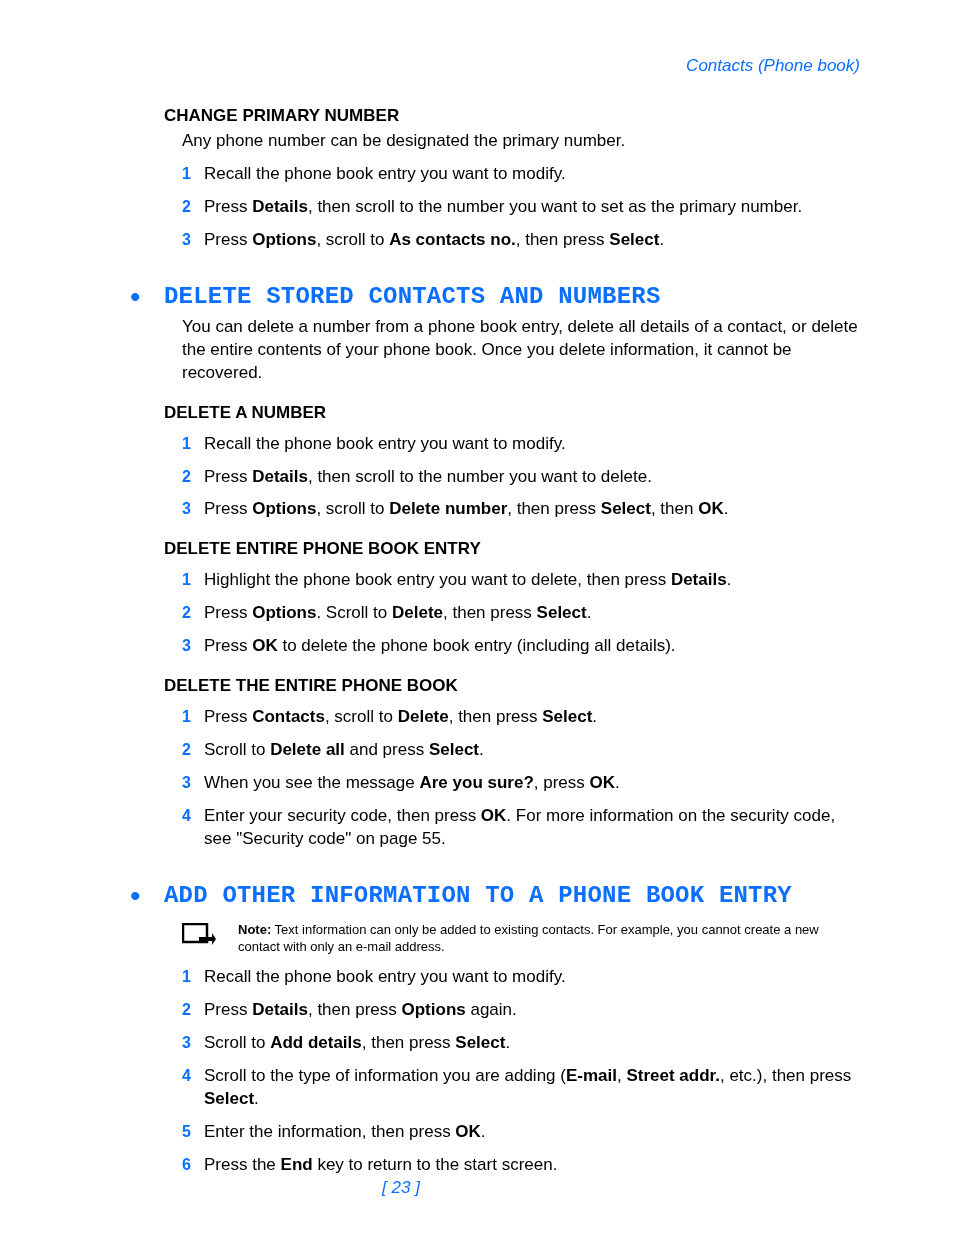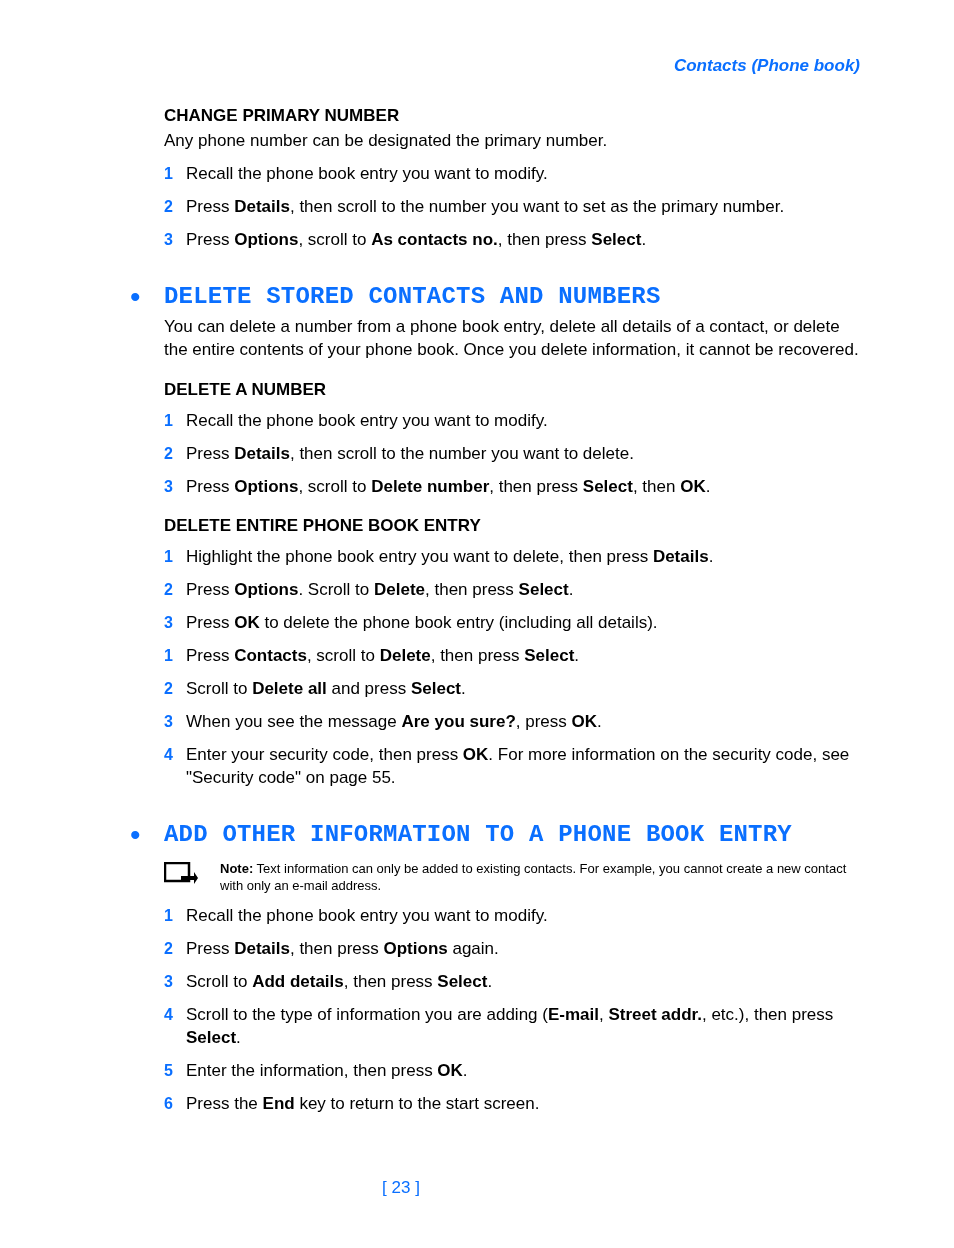--- a/index.html
+++ b/index.html
@@ -14,32 +14,32 @@
     box-sizing: border-box;
   }
   .page {
     padding: 56px 90px 40px 130px;
     box-sizing: border-box;
   }
   .header-right {
     text-align: right;
     color: #0a6fff;
     font-style: italic;
-    font-weight: 700;
+    font-weight: 400;
     font-size: 17px;
     margin-bottom: 30px;
     padding-right: 4px;
   }
   .sub-head {
     font-weight: 700;
     font-size: 17px;
     margin: 18px 0 3px 34px;
   }
   .content {
-    margin-left: 34px;
+    margin-left: 52px;
   }
   .body-text {
     font-size: 17px;
     line-height: 1.35;
     margin: 4px 0;
   }
   ol.steps {
     list-style: none;
     margin: 6px 0 10px 0;
     padding: 0;
@@ -99,20 +99,21 @@
     line-height: 1.35;
   }
   .footer {
     text-align: center;
     font-size: 17px;
     color: #0a6fff;
     position: absolute;
     bottom: 50px;
     width: 802px;
     left: 0;
+    font-style: italic;
   }
   b { font-weight: 700; }
 </style>
 </head>
 <body>
 
 <div class="page">
 
   <div class="header-right">Contacts (Phone book)</div>
 
@@ -172,20 +173,21 @@
           <span class="num">2</span>
           <span class="txt">Press <b>Options</b>. Scroll to <b>Delete</b>, then press <b>Select</b>.</span>
         </li>
         <li>
           <span class="num">3</span>
           <span class="txt">Press <b>OK</b> to delete the phone book entry (including all details).</span>
         </li>
       </ol>
   </div>
 
+  <div class="sub-head">DELETE THE ENTIRE PHONE BOOK</div>
   <div class="content">
     <ol class="steps">
         <li>
           <span class="num">1</span>
           <span class="txt">Press <b>Contacts</b>, scroll to <b>Delete</b>, then press <b>Select</b>.</span>
         </li>
         <li>
           <span class="num">2</span>
           <span class="txt">Scroll to <b>Delete all</b> and press <b>Select</b>.</span>
         </li>

